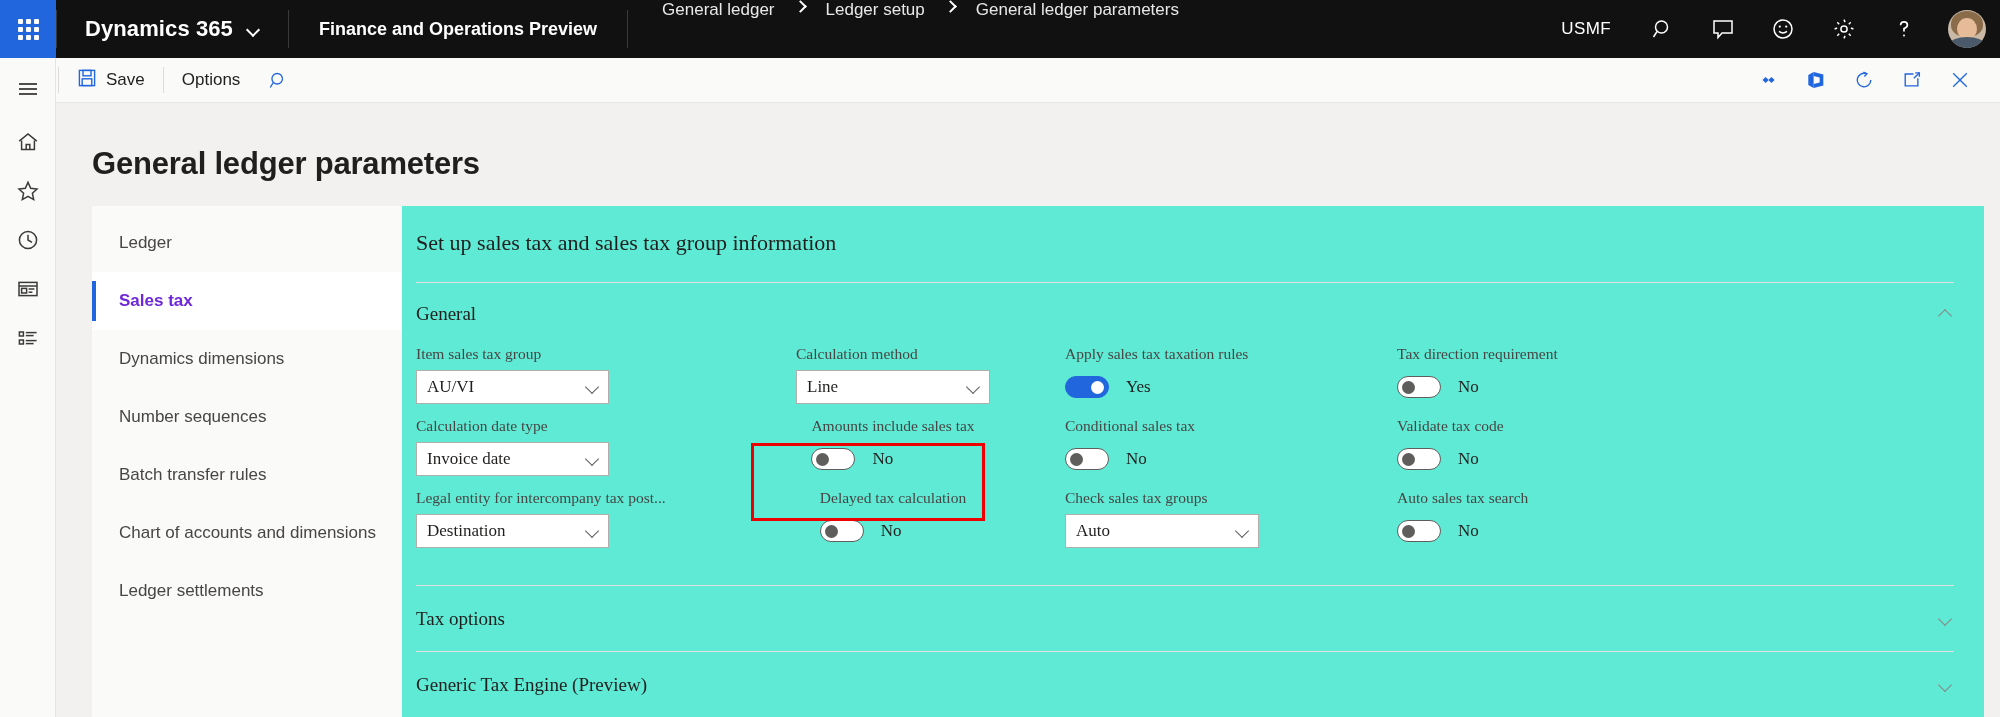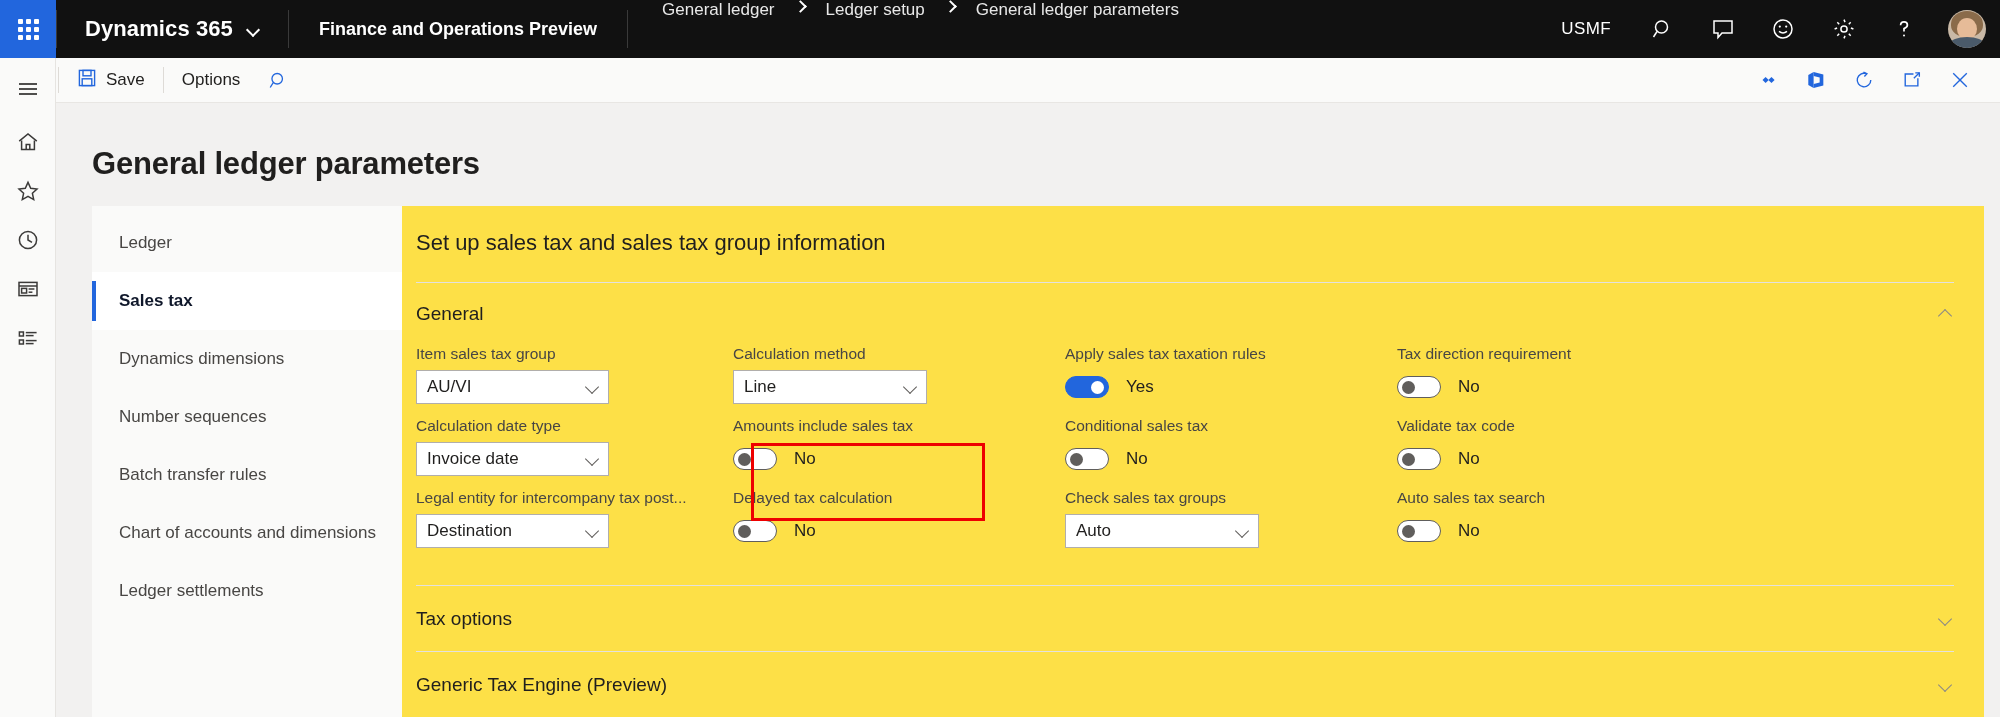--- a/index.html
+++ b/index.html
@@ -264,37 +264,38 @@
     display: flex;
     align-items: center;
     padding-left: 27px;
     font-size: 17px;
     color: #484644;
     cursor: pointer;
     position: relative;
   }
   .tab-item.selected {
     background: #ffffff;
-    color: #0f172a;
+    color: #6d28d9;
     font-weight: bold;
   }
   .tab-item.selected::before {
     content: "";
     position: absolute;
     left: 0; top: 9px;
     width: 4px; height: 40px;
     background: #2266dd;
   }
 
   
   .panel {
     flex: 1 1 auto;
-    background: #fde047;
+    background: #5eead4;
     min-height: 511px;
     position: relative;
+    font-family: Liberation Serif, serif;
   }
   .panel-head {
     padding: 24px 36px 0 14px;
   }
   .panel-head h2 {
     font-size: 22px;
     font-weight: normal;
     color: #201f1e;
   }
   .panel-rule {
@@ -336,21 +337,21 @@
     display: flex;
     padding: 0 30px 0 14px;
     gap: 12px;
   }
   .fcol {
     flex: 0 0 auto;
     display: flex;
     flex-direction: column;
   }
   .fcol.c1 { width: 305px; }
-  .fcol.c2 { width: 320px; }
+  .fcol.c2 { width: 320px; align-items: center; }
   .fcol.c3 { width: 320px; }
   .fcol.c4 { width: 320px; }
 
   .field {
     height: 72px;
     position: relative;
     padding-top: 2px;
   }
   .field .flabel {
     font-size: 15.5px;

